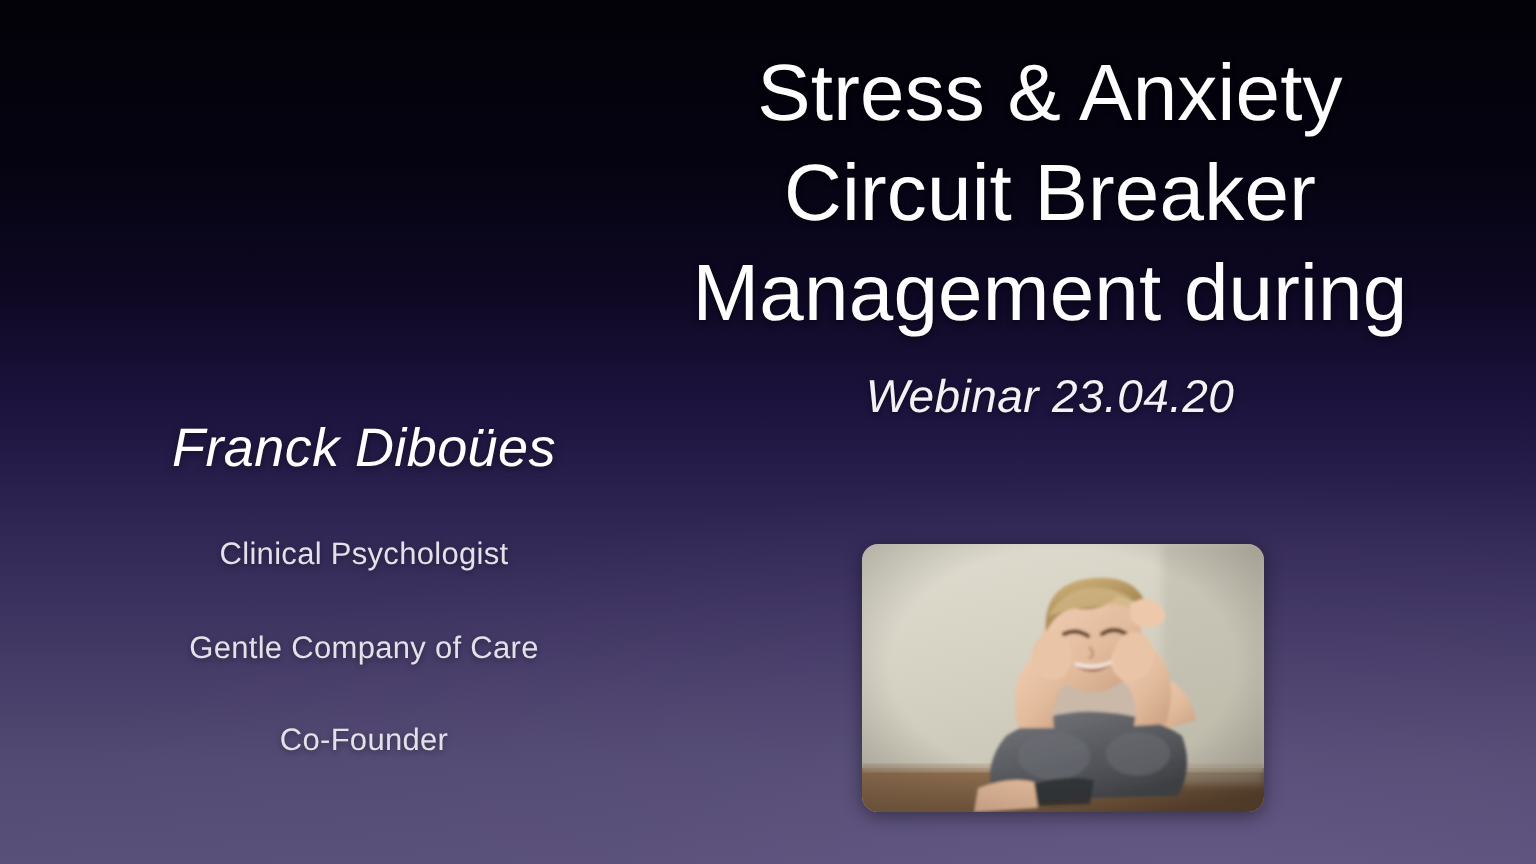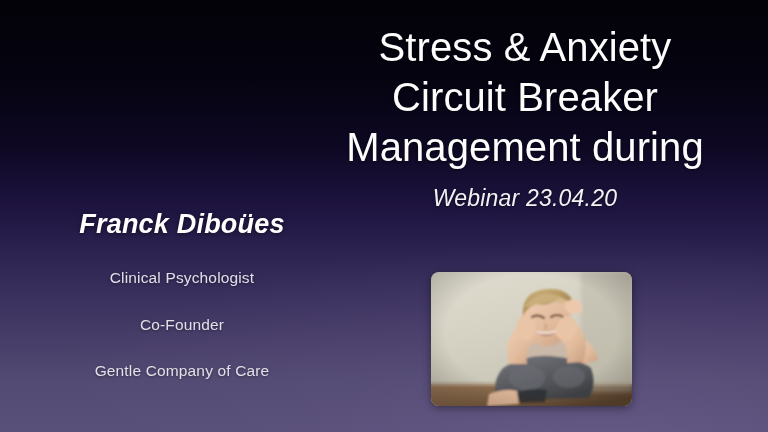--- a/index.html
+++ b/index.html
@@ -77,21 +77,21 @@
     position: absolute;
     left: 32px;
     top: 208px;
     width: 300px;
     text-align: center;
   }
   .presenter-name {
     color: #ffffff;
     font-size: 27px;
     line-height: 33px;
-    font-weight: 700;
+    font-weight: 400;
     font-style: italic;
     letter-spacing: 0.2px;
     white-space: nowrap;
     text-shadow: 0 1px 4px rgba(0,0,0,0.5);
   }
   .credentials {
     margin-top: 25px;
   }
   .credential-line {
     color: #e2e0e8;
@@ -127,22 +127,22 @@
       <div class="title-line">Stress &amp; Anxiety</div>
       <div class="title-line">Circuit Breaker</div>
       <div class="title-line">Management during</div>
       <div class="subtitle">Webinar 23.04.20</div>
     </div>
 
     <div class="presenter">
       <div class="presenter-name">Franck Diboües</div>
       <div class="credentials">
         <div class="credential-line">Clinical Psychologist</div>
+        <div class="credential-line">Gentle Company of Care</div>
         <div class="credential-line">Co-Founder</div>
-        <div class="credential-line">Gentle Company of Care</div>
       </div>
     </div>
 
     <div class="photo">
       <svg viewBox="0 0 201 134" preserveAspectRatio="xMidYMid slice">
         <defs>
           <linearGradient id="wallGrad" x1="0" y1="0" x2="0.35" y2="1">
             <stop offset="0%" stop-color="#e0ddd0"></stop>
             <stop offset="45%" stop-color="#d6d3c5"></stop>
             <stop offset="100%" stop-color="#c8c4b4"></stop>

